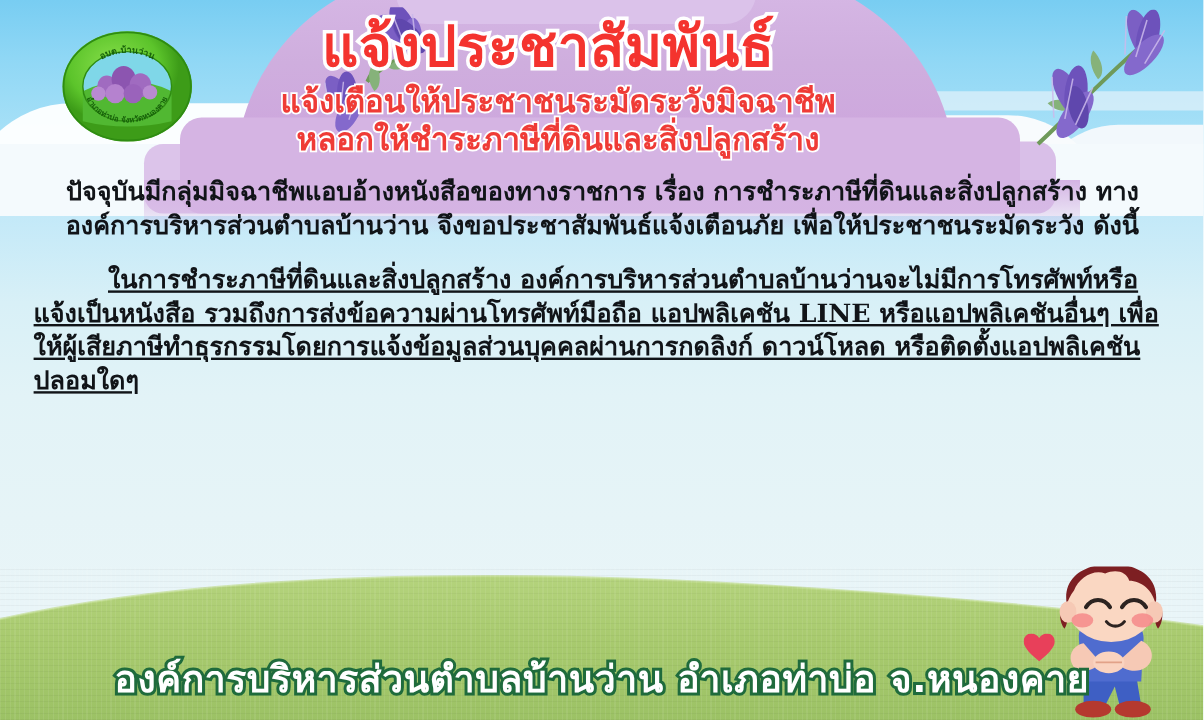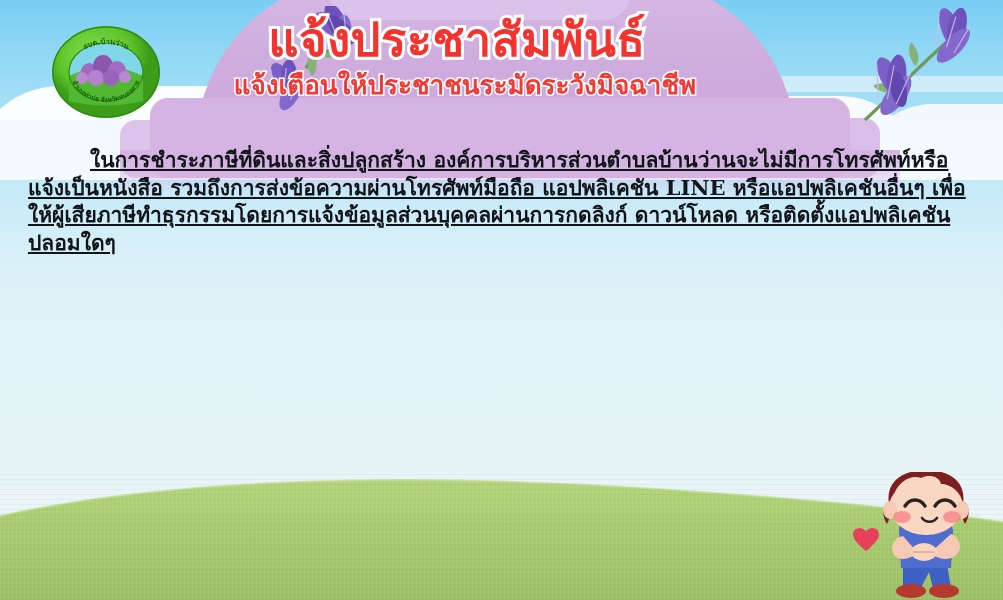--- a/index.html
+++ b/index.html
@@ -203,23 +203,25 @@
       </text>
       <text font-size="6.5" font-weight="700" fill="#17610a" font-family="'DejaVu Sans',sans-serif">
         <textPath href="#arcBot" startOffset="50%" text-anchor="middle">อำเภอท่าบ่อ จังหวัดหนองคาย</textPath>
       </text>
     </svg>
   </div>
 
   <div class="titlewrap">
     <div class="maintitle">แจ้งประชาสัมพันธ์</div>
     <div class="subtitle">แจ้งเตือนให้ประชาชนระมัดระวังมิจฉาชีพ</div>
+    <div class="subtitle" style="margin-top:0">หลอกให้ชำระภาษีที่ดินและสิ่งปลูกสร้าง</div>
   </div>
 
   <div class="body">
+    <p class="para p1">ปัจจุบันมีกลุ่มมิจฉาชีพแอบอ้างหนังสือของทางราชการ เรื่อง การชำระภาษีที่ดินและสิ่งปลูกสร้าง ทางองค์การบริหารส่วนตำบลบ้านว่าน จึงขอประชาสัมพันธ์แจ้งเตือนภัย เพื่อให้ประชาชนระมัดระวัง ดังนี้</p>
     <p class="para just p2">ในการชำระภาษีที่ดินและสิ่งปลูกสร้าง องค์การบริหารส่วนตำบลบ้านว่านจะไม่มีการโทรศัพท์หรือแจ้งเป็นหนังสือ รวมถึงการส่งข้อความผ่านโทรศัพท์มือถือ แอปพลิเคชัน LINE หรือแอปพลิเคชันอื่นๆ เพื่อให้ผู้เสียภาษีทำธุรกรรมโดยการแจ้งข้อมูลส่วนบุคคลผ่านการกดลิงก์ ดาวน์โหลด หรือติดตั้งแอปพลิเคชันปลอมใดๆ</p>
   </div>
 
   <div class="hill">
     <svg class="hillsvg" width="1003" height="128" viewBox="0 0 1003 128" preserveAspectRatio="none">
       <defs>
         <linearGradient id="gr" x1="0" y1="0" x2="0" y2="1">
           <stop offset="0%" stop-color="#b4d37c"></stop>
           <stop offset="45%" stop-color="#a8ca6e"></stop>
           <stop offset="100%" stop-color="#9cc265"></stop>
@@ -267,14 +269,15 @@
       <path d="M50 34 C55 26 65 26 70 34" stroke="#2c2320" stroke-width="3.4" fill="none" stroke-linecap="round"></path>
       <path d="M80 34 C85 26 95 26 100 34" stroke="#2c2320" stroke-width="3.4" fill="none" stroke-linecap="round"></path>
 
       <ellipse cx="47" cy="45" rx="9" ry="6" fill="#f58a8a" opacity=".85"></ellipse>
       <ellipse cx="97" cy="45" rx="9" ry="6" fill="#f58a8a" opacity=".85"></ellipse>
 
       <path d="M67 46 C71 51 78 51 82 46" stroke="#2c2320" stroke-width="2.6" fill="none" stroke-linecap="round"></path>
     </svg>
   </div>
 
+  <div class="footer">องค์การบริหารส่วนตำบลบ้านว่าน อำเภอท่าบ่อ จ.หนองคาย</div>
 
 </div>
 
 </body></html>

